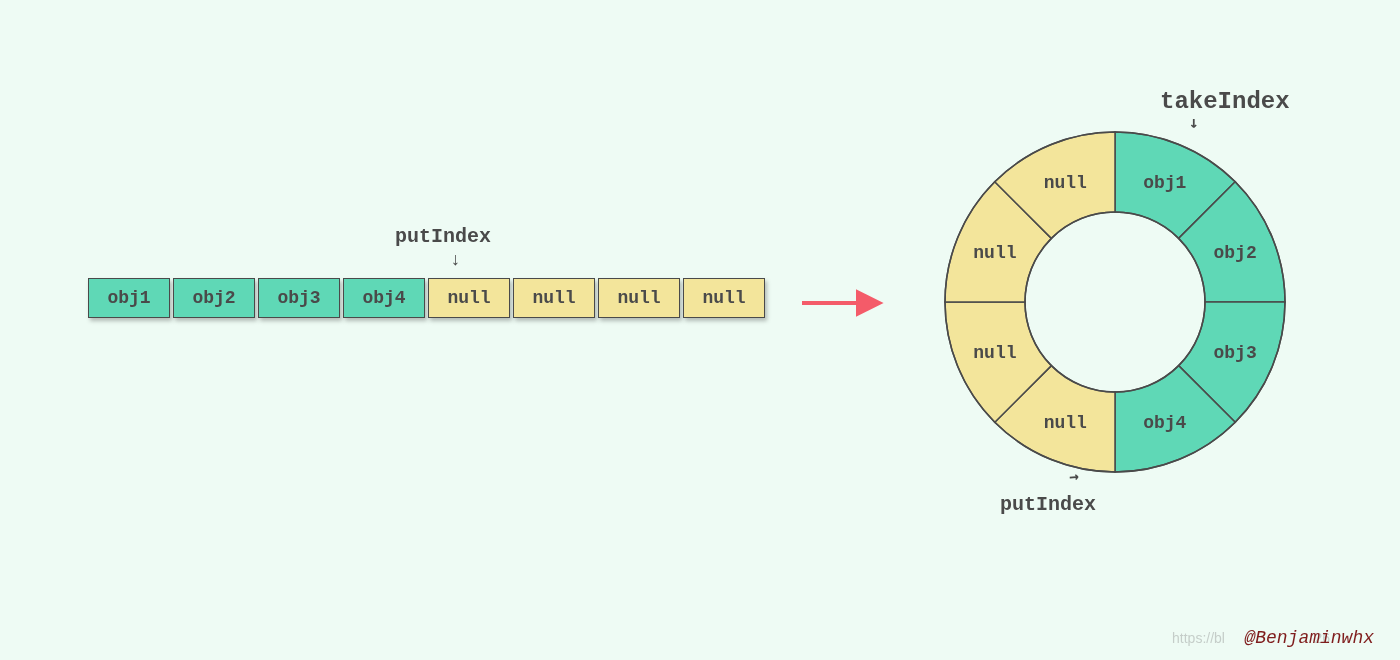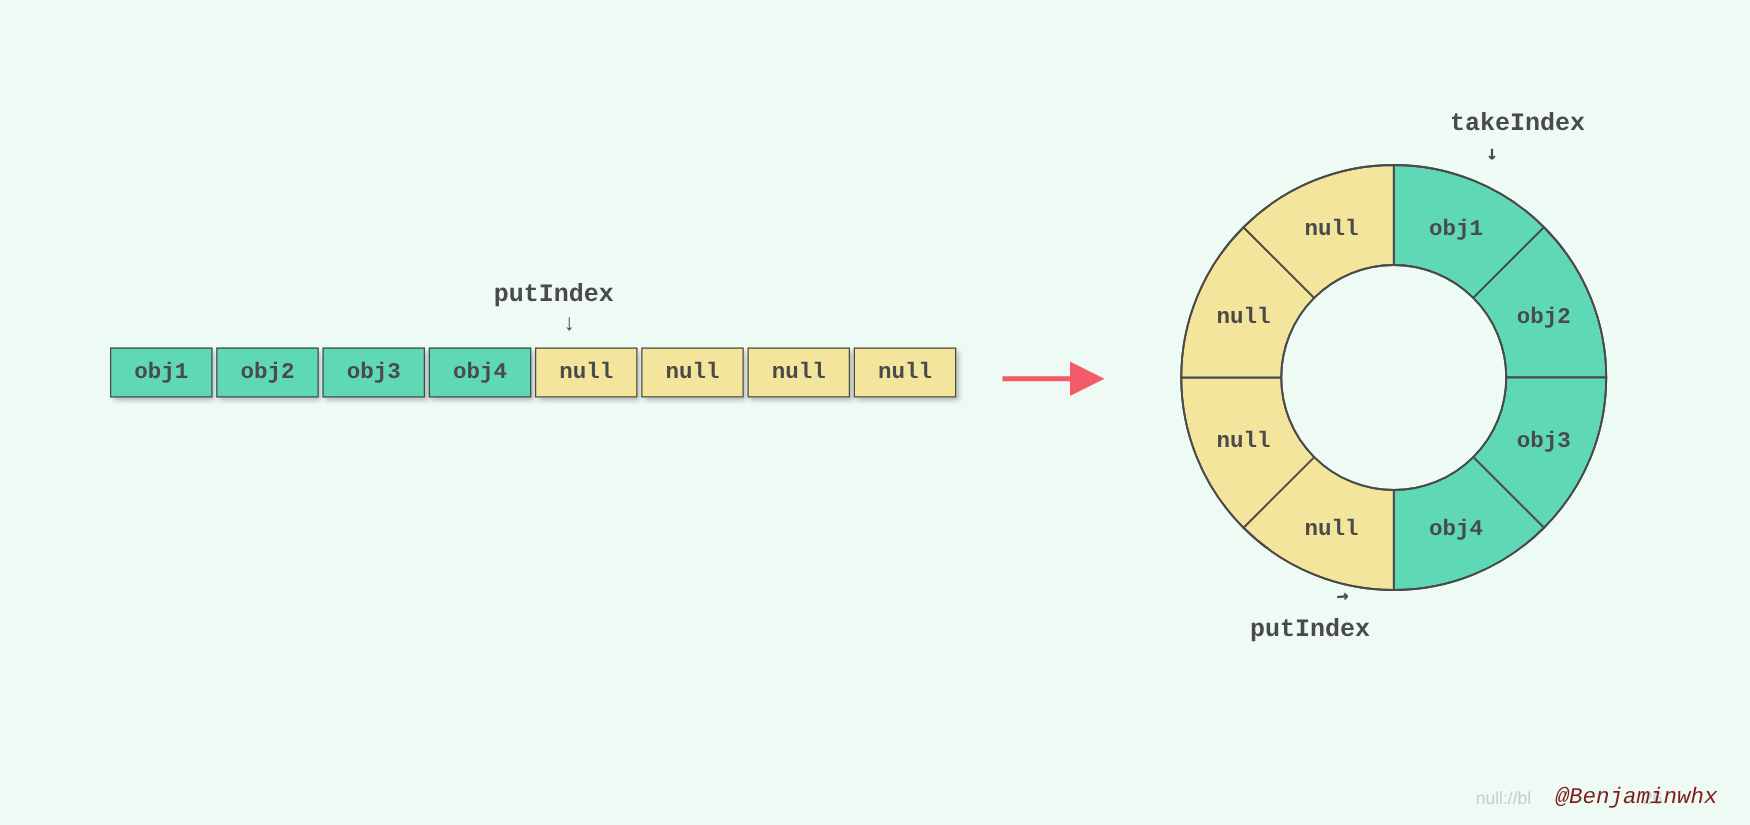--- a/index.html
+++ b/index.html
@@ -71,21 +71,21 @@
     top: 122px;
     width: 360px;
     height: 360px;
   }
 
   
   .take-label-ring {
     position: absolute;
     left: 1160px;
     top: 88px;
-    font-size: 20px;
+    font-size: 24px;
     font-weight: bold;
   }
   .take-arrow-ring {
     position: absolute;
     left: 1190px;
     top: 112px;
     font-size: 16px;
     transform: rotate(45deg);
     font-weight: bold;
   }
@@ -174,16 +174,16 @@
         <circle cx="180" cy="180" r="90" fill="none" stroke="#4a4a4a" stroke-width="1.5"></circle>
       </svg>
   </div>
 
   <div class="take-label-ring">takeIndex</div>
   <div class="take-arrow-ring">↘</div>
 
   <div class="put-label-ring">putIndex</div>
   <div class="put-arrow-ring">↗</div>
 
-  <div class="watermark"><span>null://bl</span>&nbsp;&nbsp;&nbsp;&nbsp;&nbsp;&nbsp;&nbsp;&nbsp;&nbsp;&nbsp;&nbsp;&nbsp;&nbsp;&nbsp;&nbsp;&nbsp;&nbsp;&nbsp;&nbsp;&nbsp;&nbsp;&nbsp;&nbsp;<span>26</span></div>
+  <div class="watermark"><span>https://bl</span>&nbsp;&nbsp;&nbsp;&nbsp;&nbsp;&nbsp;&nbsp;&nbsp;&nbsp;&nbsp;&nbsp;&nbsp;&nbsp;&nbsp;&nbsp;&nbsp;&nbsp;&nbsp;&nbsp;&nbsp;&nbsp;&nbsp;&nbsp;<span>26</span></div>
   <div class="attribution">@Benjaminwhx</div>
 
 </div>
 
 </body></html>

